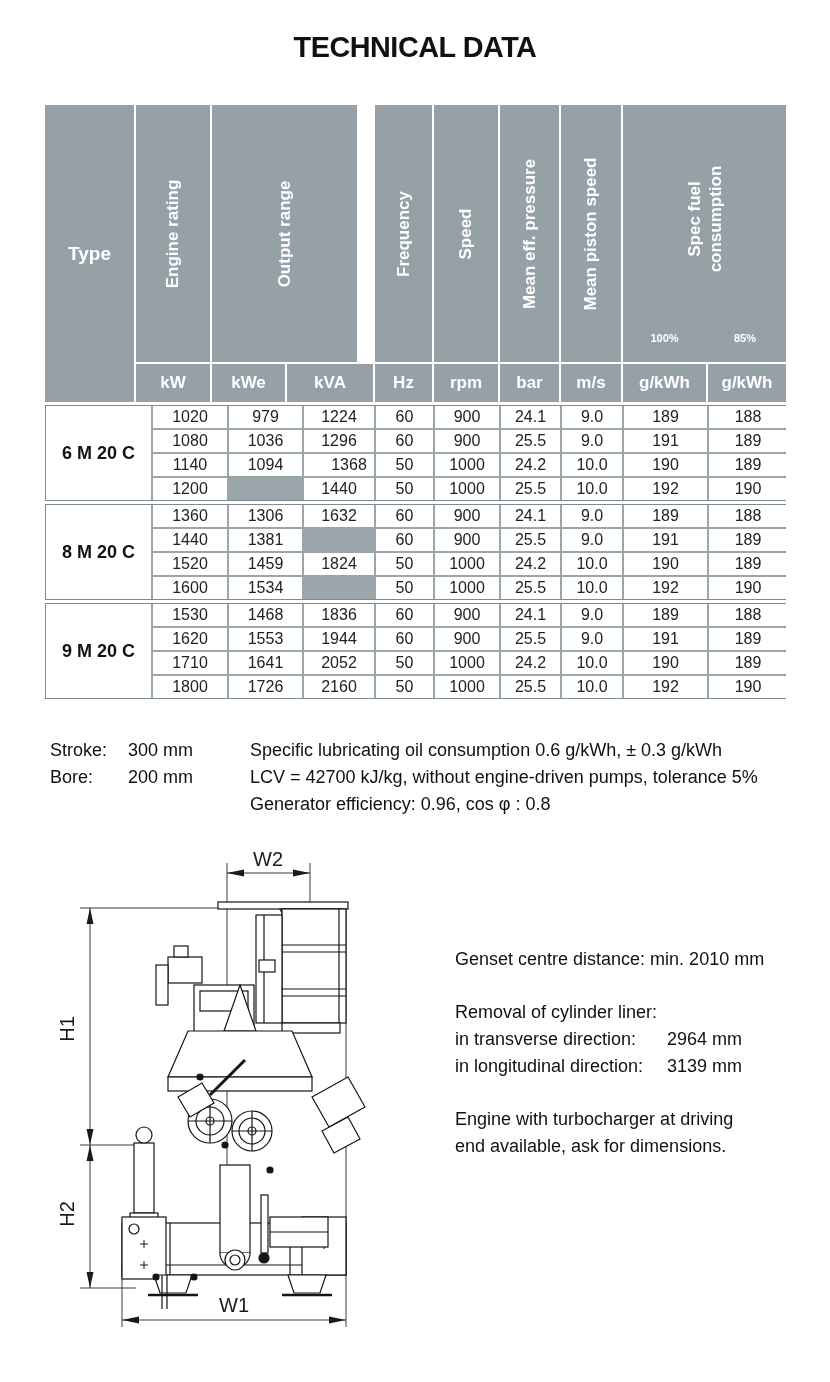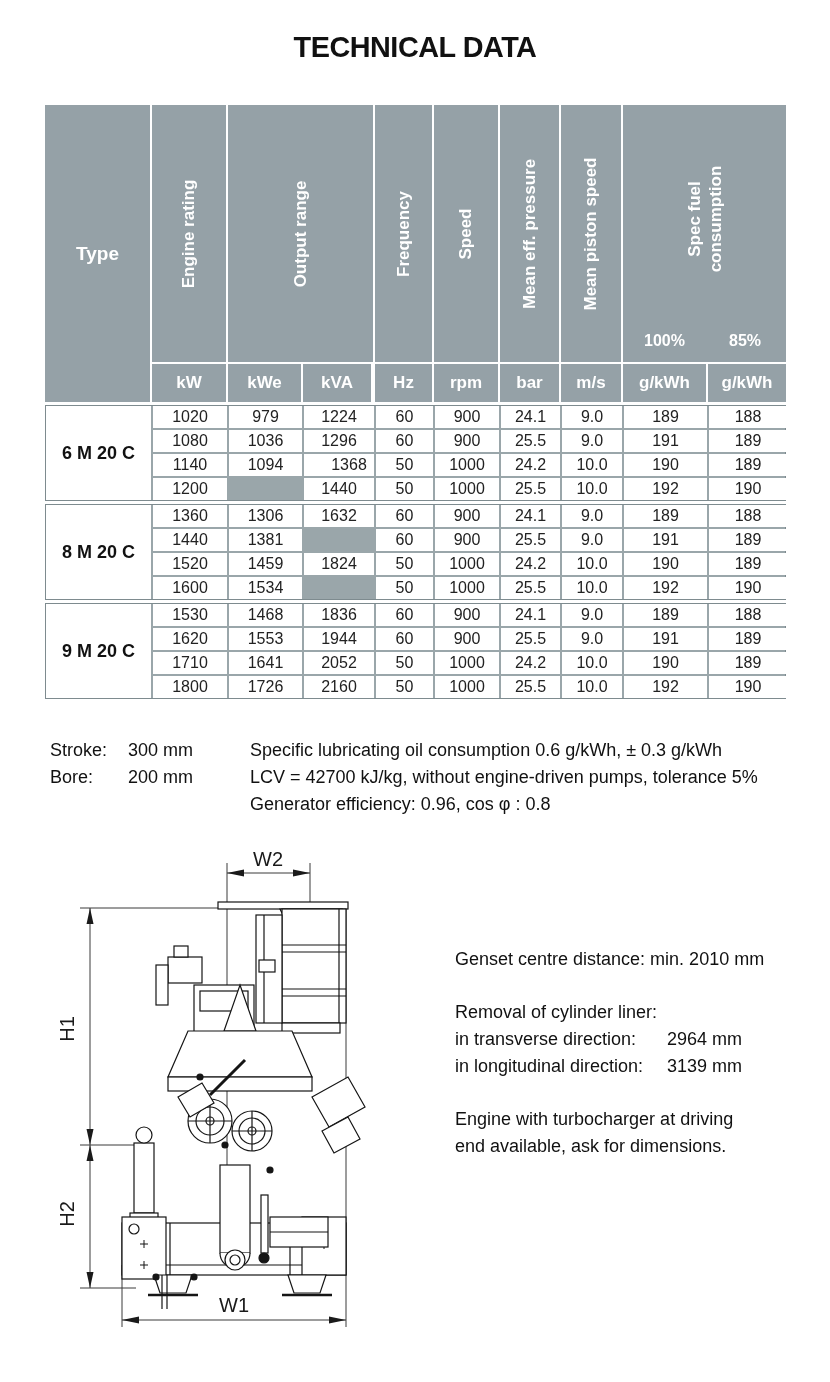--- a/index.html
+++ b/index.html
@@ -24,28 +24,28 @@
   .hcol{display:flex;flex-direction:column;gap:2px;}
   .rotwrap{position:relative;height:257px;}
   .rotwrap.withpct{height:227px;}
   .rot{
     position:absolute;left:50%;top:50%;
     transform:translate(-50%,-50%) rotate(-90deg);
     white-space:nowrap;color:#fff;font-weight:bold;font-size:17px;
   }
   .rot.pre{white-space:pre-line;text-align:center;line-height:1.25;}
   .pctrow{height:30px;display:flex;}
-  .pct{color:#fff;font-weight:bold;font-size:16px;display:flex;align-items:flex-start;justify-content:center;}
+  .pct{color:#fff;font-weight:bold;font-size:11px;display:flex;align-items:flex-start;justify-content:center;}
   .unitrow{display:flex;gap:2px;}
   .unit{
     height:38px;background:#95A1A7;color:#fff;font-weight:bold;font-size:17px;
     display:flex;align-items:center;justify-content:center;
   }
   
-  .w-kw{width:74px}.w-kwe{width:73px}.w-kva{width:68px}.w-hz{width:57px}
+  .w-kw{width:74px}.w-kwe{width:73px}.w-kva{width:86px}.w-hz{width:57px}
   .w-rpm{width:64px}.w-bar{width:59px}.w-ms{width:60px}.w-g100{width:83px}.w-g85{width:78px}
 
   .tbody{display:flex;flex-direction:column;gap:3px;margin-top:3px;}
   .tgroup{
     display:grid;
     grid-template-columns:105px 74px 73px 70px 57px 64px 59px 60px 83px 78px;
     grid-auto-rows:22px;gap:2px;background:#9AA6AA;border:1px solid #7E8B8F;
   }
   .type-cell{
     grid-column:1;grid-row:1 / span 4;background:#fff;display:flex;

